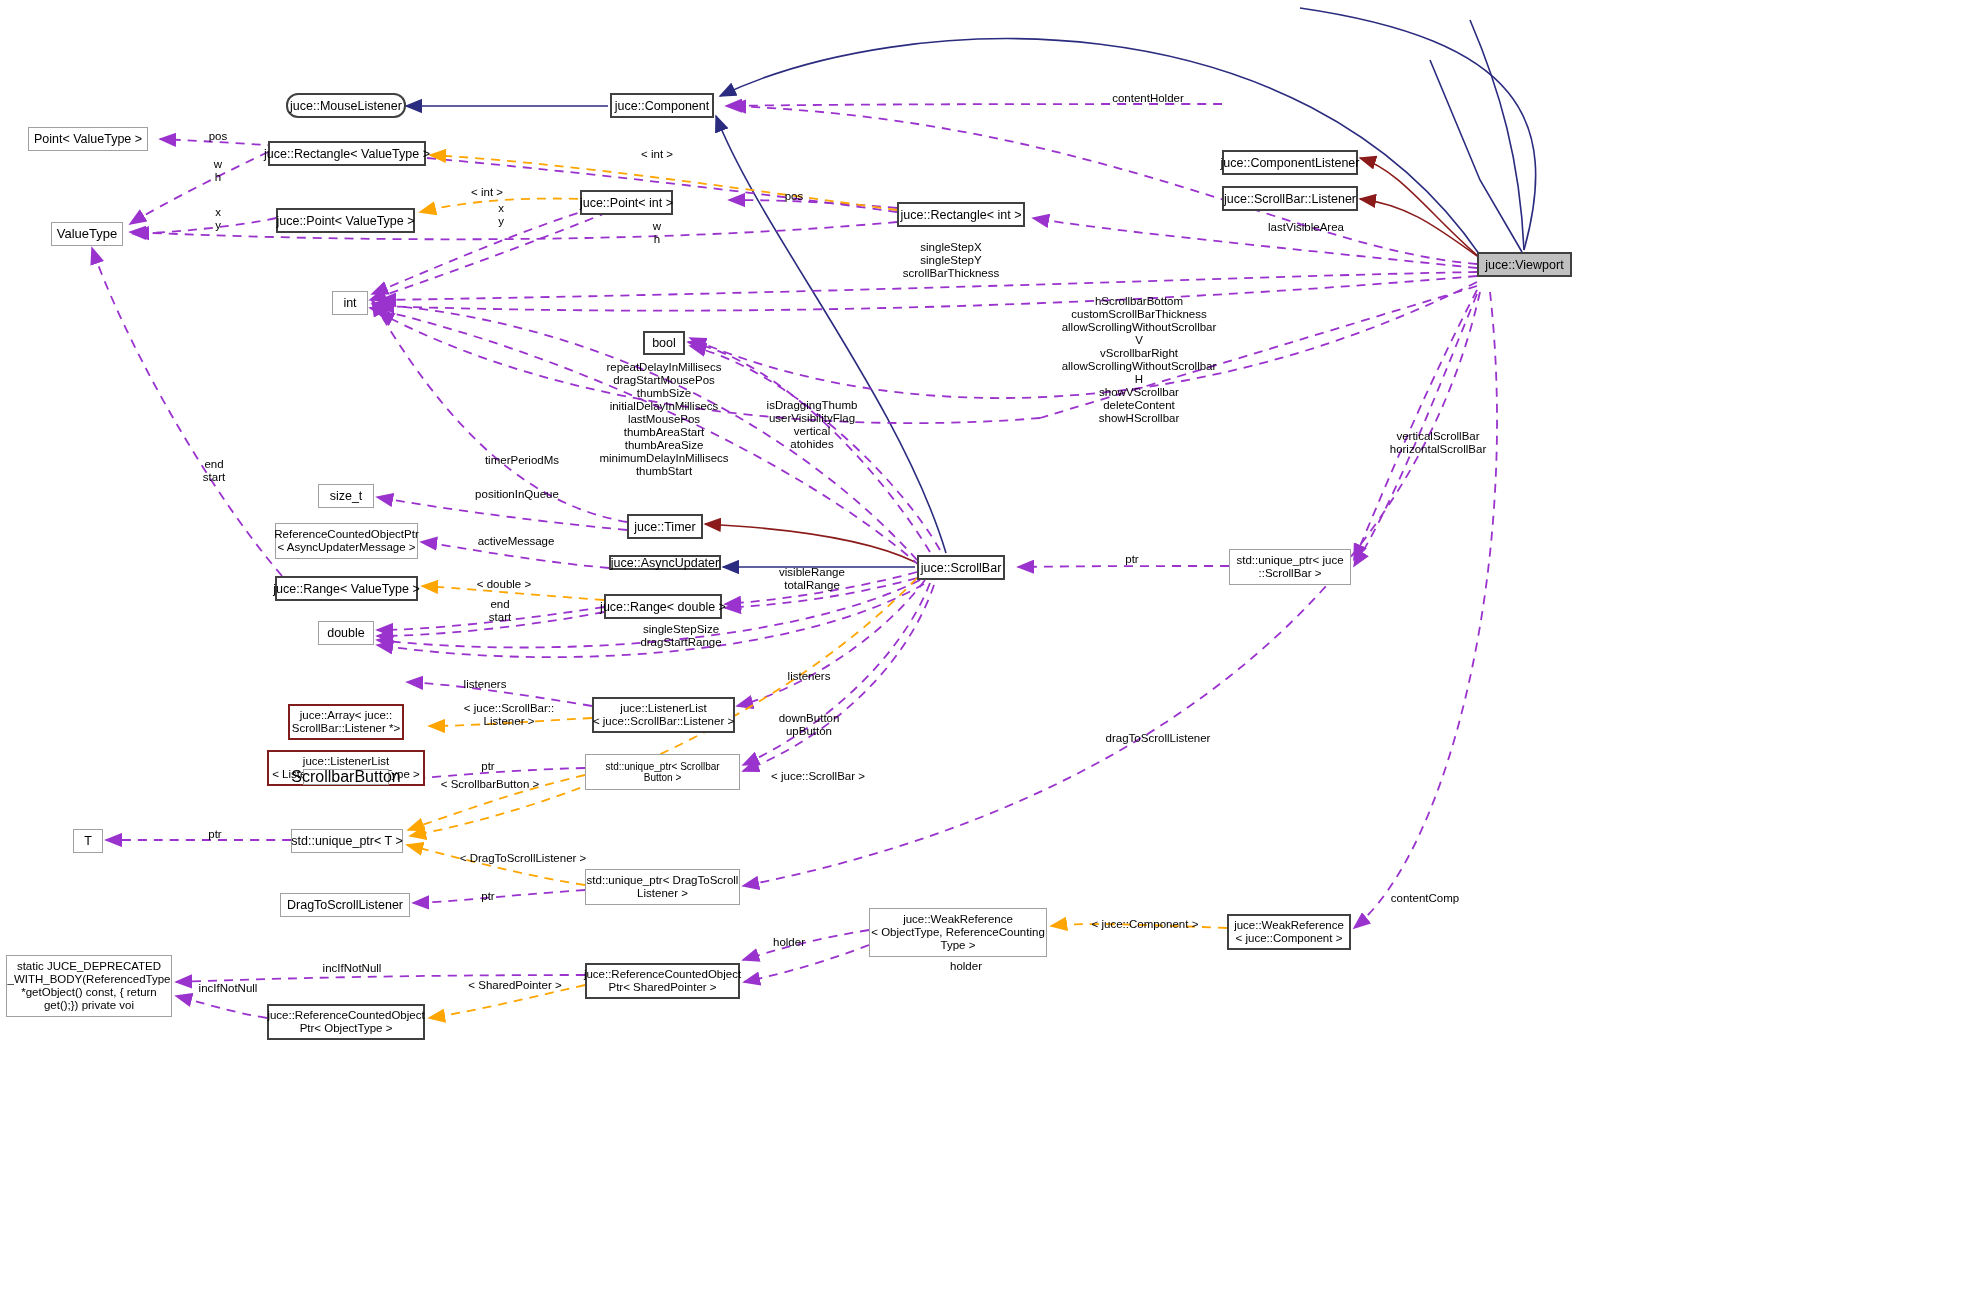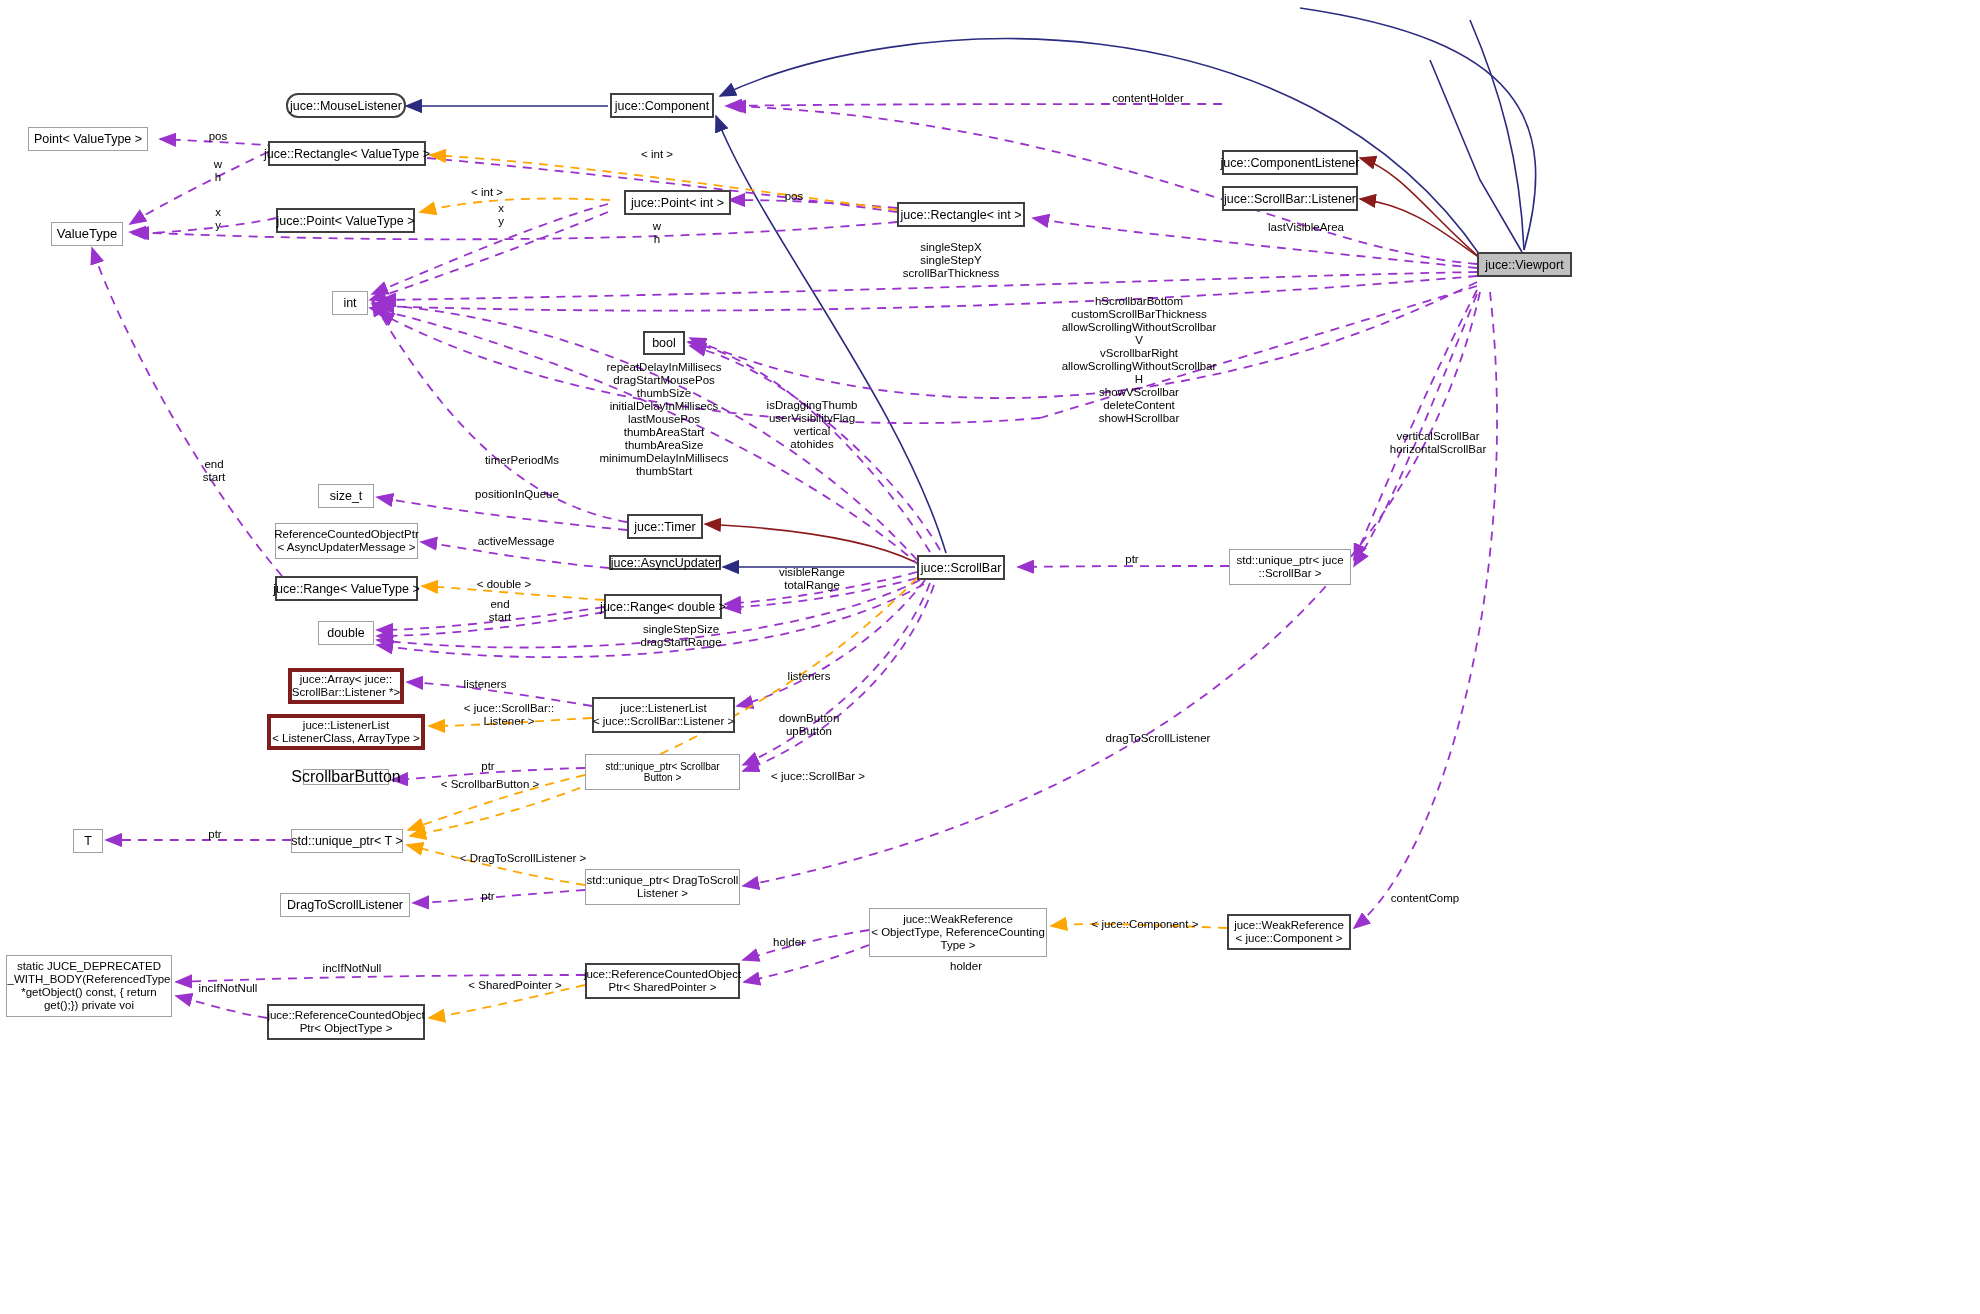--- a/index.html
+++ b/index.html
@@ -3,21 +3,21 @@
 <meta charset="utf-8">
 <style>
   html,body{margin:0;padding:0;background:#ffffff;}
   body{font-family:"Liberation Sans","DejaVu Sans",sans-serif;}
   #canvas{position:relative;width:1980px;height:1314px;overflow:hidden;background:#fff;}
   svg.edges{position:absolute;left:0;top:0;width:1980px;height:1314px;pointer-events:none;}
   .node{position:absolute;box-sizing:border-box;background:#ffffff;display:flex;align-items:center;justify-content:center;text-align:center;line-height:1.12;color:#000;z-index:5;}
   .node span{display:block;padding:0 4px;}
   .b-thin{border:1px solid #a0a0a0;}
   .b-thick{border:2px solid #404040;}
-  .b-red{border:4px solid #7f1d1d;}
+  .b-red{border:2px solid #7f1d1d;margin-top:36px;}
   .filled{background:#c0c0c0;border:2px solid #404040;}
   .lbl{position:absolute;color:#000;text-align:center;line-height:1.13;white-space:pre;z-index:6;}
 </style>
 </head>
 <body>
 
 <div id="canvas">
 
   <svg class="edges" viewBox="0 0 1980 1314">
     <defs>
@@ -155,21 +155,21 @@
       </div>
       <div class="node b-thick" style="left: 610px; top: 93px; width: 104px; height: 25px; font-size: 12.5px;">
         <span style="white-space: pre;">juce::Component</span>
       </div>
       <div class="node b-thin" style="left: 51px; top: 222px; width: 72px; height: 24px; font-size: 13px;">
         <span style="white-space: pre;">ValueType</span>
       </div>
       <div class="node b-thick" style="left: 276px; top: 208px; width: 139px; height: 25px; font-size: 12.5px;">
         <span style="white-space: pre;">juce::Point&lt; ValueType &gt;</span>
       </div>
-      <div class="node b-thick" style="left: 624px; top: 190px; width: 107px; height: 25px; font-size: 12.5px;">
+      <div class="node b-thick" style="left: 580px; top: 190px; width: 93px; height: 25px; font-size: 12.5px;">
         <span style="white-space: pre;">juce::Point&lt; int &gt;</span>
       </div>
       <div class="node b-thick" style="left: 897px; top: 202px; width: 128px; height: 25px; font-size: 12.5px;">
         <span style="white-space: pre;">juce::Rectangle&lt; int &gt;</span>
       </div>
       <div class="node b-thick" style="left: 1222px; top: 150px; width: 136px; height: 25px; font-size: 12.5px;">
         <span style="white-space: pre;">juce::ComponentListener</span>
       </div>
       <div class="node b-thick" style="left: 1222px; top: 186px; width: 136px; height: 25px; font-size: 12.5px;">
         <span style="white-space: pre;">juce::ScrollBar::Listener</span>

